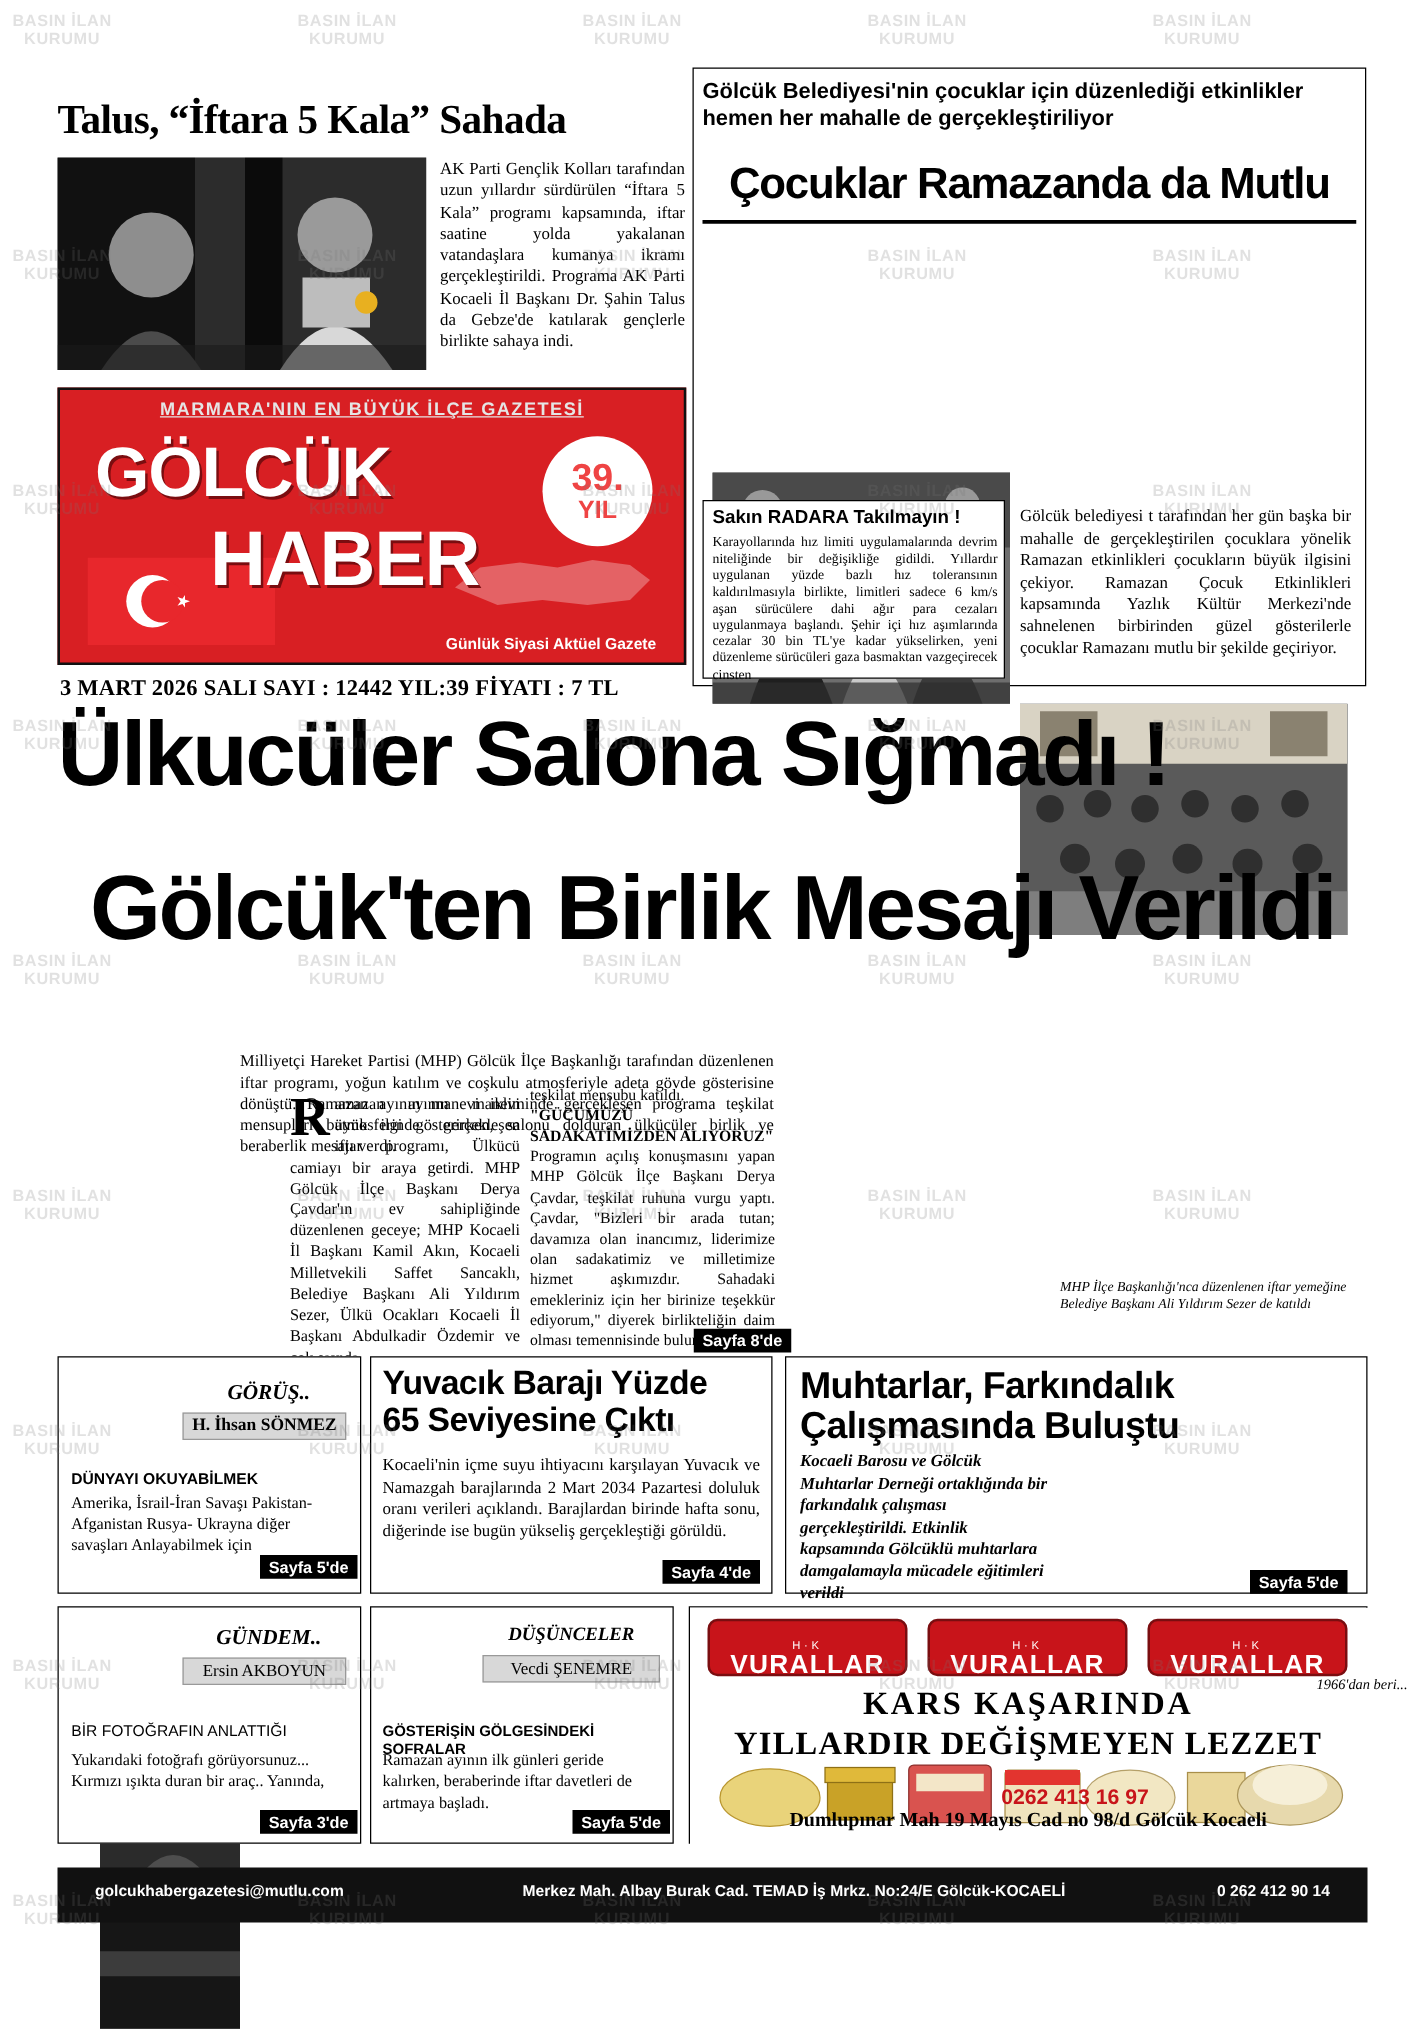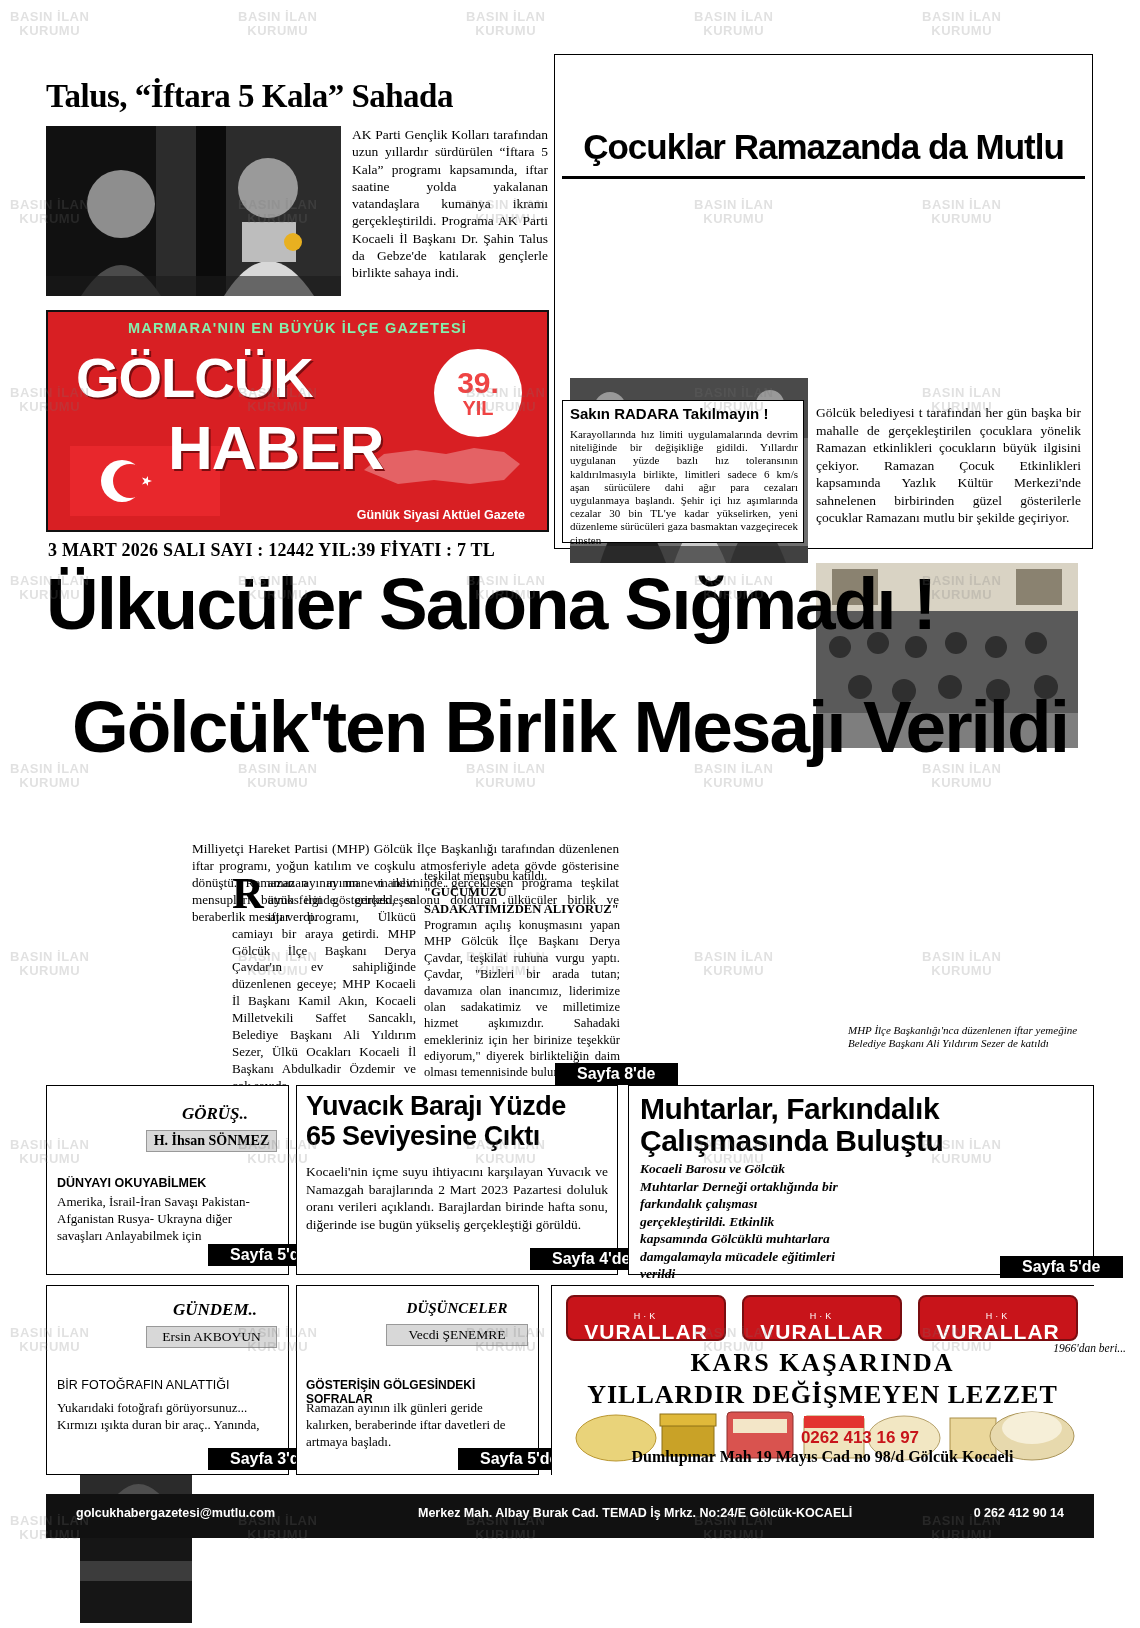--- a/index.html
+++ b/index.html
@@ -25,22 +25,22 @@
   .photo.grey2 { background:#555; }
 
   
   #talus-head { position:absolute; left:46px; top:78px; width:500px; font-family:"Liberation Serif", serif;
                 font-weight:bold; font-size:33px; letter-spacing:-0.5px; }
   #talus-photo { left:46px; top:126px; width:295px; height:170px; }
   #talus-text { position:absolute; left:352px; top:126px; width:196px; font-size:13.5px; line-height:1.28; text-align:justify; }
 
   
   #masthead { position:absolute; left:46px; top:310px; width:503px; height:222px; background:#d81f23; border:2px solid #111; }
-  #mast-top { text-align:center; color:#86efac; font-family:"Liberation Sans", sans-serif; font-weight:bold;
-              font-size:14.5px; letter-spacing:1.2px; margin-top:8px; }
+  #mast-top { text-align:center; color:#e5e5e5; font-family:"Liberation Sans", sans-serif; font-weight:bold;
+              font-size:14.5px; letter-spacing:1.2px; margin-top:8px;text-decoration:underline; }
   #mast-golcuk { position:absolute; left:28px; top:38px; color:#fff; font-family:"Liberation Sans", sans-serif;
                  font-weight:bold; font-size:56px; letter-spacing:-1px; line-height:1; text-shadow:2px 2px 0 #7a0d10; }
   #mast-haber { position:absolute; left:120px; top:105px; color:#fff; font-family:"Liberation Sans", sans-serif;
                 font-weight:bold; font-size:62px; letter-spacing:-1px; line-height:1; text-shadow:2px 2px 0 #7a0d10; }
   #mast-yil { position:absolute; right:28px; top:40px; width:82px; height:82px; border-radius:50%;
               background:#fff; color:#ef4444; text-align:center; font-family:"Liberation Sans", sans-serif;
               font-weight:bold; box-shadow:0 0 0 3px #fff; }
   #mast-yil .n { font-size:30px; line-height:1; margin-top:16px; display:block; }
   #mast-yil .y { font-size:20px; line-height:1; display:block; }
   #mast-sub { position:absolute; right:22px; bottom:8px; color:#fff; font-family:"Liberation Sans", sans-serif;
@@ -74,21 +74,21 @@
 
   
   #mhp-lead { position:absolute; left:192px; top:797px; width:427px; font-size:13.2px; line-height:1.28; text-align:justify;margin-top:44px; }
   #mhp-photo { left:80px; top:793px; width:112px; height:290px; }
   #mhp-col1 { position:absolute; left:232px; top:875px; width:184px; font-size:13px; line-height:1.3; text-align:justify; }
   #mhp-col1 .drop { float:left; font-size:44px; line-height:34px; font-weight:bold; padding:2px 4px 0 0; }
   #mhp-col2 { position:absolute; left:424px; top:868px; width:196px; font-size:12.6px; line-height:1.3; text-align:justify; }
   #mhp-col2 .bold { font-weight:bold; }
   #mhp-cap { position:absolute; left:848px; top:1024px; width:246px; font-size:11px; line-height:1.2; font-style:italic; }
   .page-tag { display:inline-block; background:#000; color:#fff; font-family:"Liberation Sans", sans-serif;
-              font-size:16px; font-weight:bold; padding:2px 22px; }
+              font-size:13px; font-weight:bold; padding:2px 7px; }
   #mhp-tag { position:absolute; left:555px; top:1063px; }
 
   
   #muht-box { left:628px; top:1085px; width:466px; height:190px; }
   #muht-head { position:absolute; left:640px; top:1093px; width:400px; font-family:"Liberation Sans", sans-serif;
                font-weight:bold; font-size:30px; line-height:1.08; letter-spacing:-0.5px; }
   #muht-text { position:absolute; left:640px; top:1160px; width:200px; font-size:13.5px; line-height:1.3;
                font-style:italic; font-weight:bold; }
   #muht-tag { position:absolute; left:1000px; top:1256px; }
 
@@ -197,20 +197,21 @@
     <div id="mast-haber">HABER</div>
     <div id="mast-yil">
       <span class="n">39.</span>
       <span class="y">YIL</span>
     </div>
     <div id="mast-sub">Günlük Siyasi Aktüel Gazete</div>
   </div>
   <div id="dateline">3 MART 2026 SALI SAYI : 12442 YIL:39    FİYATI : 7 TL</div>
 
   <div id="cocuk-box" class="box"></div>
+  <div id="cocuk-kicker">Gölcük Belediyesi'nin çocuklar için düzenlediği etkinlikler hemen her mahalle de gerçekleştiriliyor</div>
   <div id="cocuk-head">Çocuklar Ramazanda da Mutlu</div>
   <div id="cocuk-rule"></div>
   <div id="cocuk-p1" class="photo">
     <svg width="238" height="185" viewBox="0 0 238 185" aria-hidden="true">
       <rect width="238" height="185" fill="#6e6e6e"></rect>
       <rect x="0" y="0" width="238" height="60" fill="#4a4a4a"></rect>
       <circle cx="40" cy="30" r="16" fill="#cfcfcf" opacity=".6"></circle>
       <circle cx="200" cy="26" r="14" fill="#cfcfcf" opacity=".6"></circle>
       <path d="M30 185 q30 -95 66 0 z" fill="#1f1f1f"></path>
       <circle cx="62" cy="78" r="17" fill="#2a2a2a"></circle>
@@ -281,21 +282,21 @@
   <div id="gorus-name">H. İhsan SÖNMEZ</div>
   <div id="gorus-sub">DÜNYAYI OKUYABİLMEK</div>
   <div id="gorus-body">Amerika, İsrail-İran Savaşı Pakistan-Afganistan Rusya- Ukrayna diğer savaşları Anlayabilmek için</div>
   <div id="gorus-tag" class="page-tag">Sayfa 5'de</div>
 
   <div id="yuva-box" class="box"></div>
   <div id="yuva-head">
     <div>Yuvacık Barajı Yüzde</div>
     <div>65 Seviyesine Çıktı</div>
   </div>
-  <div id="yuva-text">Kocaeli'nin içme suyu ihtiyacını karşılayan Yuvacık ve Namazgah barajlarında 2 Mart 2023 Pazartesi doluluk oranı verileri açıklandı. Barajlardan birinde hafta sonu, diğerinde ise bugün yükseliş gerçekleştiği görüldü.</div>
+  <div id="yuva-text">Kocaeli'nin içme suyu ihtiyacını karşılayan Yuvacık ve Namazgah barajlarında 2 Mart 2034 Pazartesi doluluk oranı verileri açıklandı. Barajlardan birinde hafta sonu, diğerinde ise bugün yükseliş gerçekleştiği görüldü.</div>
   <div id="yuva-tag" class="page-tag">Sayfa 4'de</div>
 
   <div id="muht-box" class="box"></div>
   <div id="muht-head">
     <div>Muhtarlar, Farkındalık</div>
     <div>Çalışmasında Buluştu</div>
   </div>
   <div id="muht-text">Kocaeli Barosu ve Gölcük Muhtarlar Derneği ortaklığında bir farkındalık çalışması gerçekleştirildi. Etkinlik kapsamında Gölcüklü muhtarlara damgalamayla mücadele eğitimleri verildi</div>
 
   <div id="muht-tag" class="page-tag">Sayfa 5'de</div>

